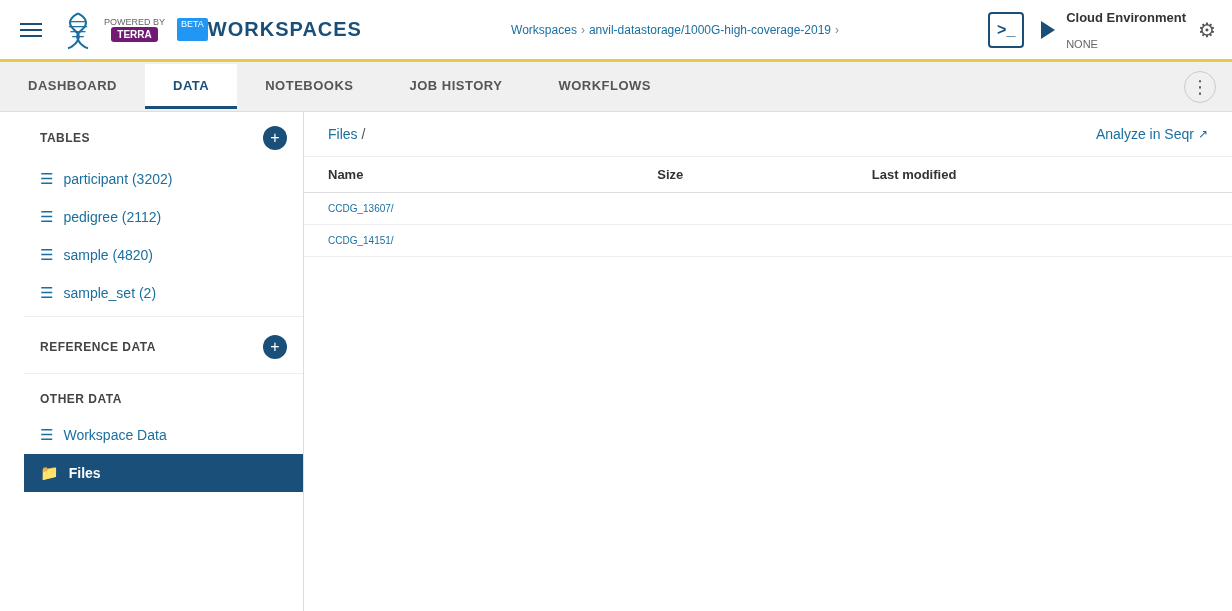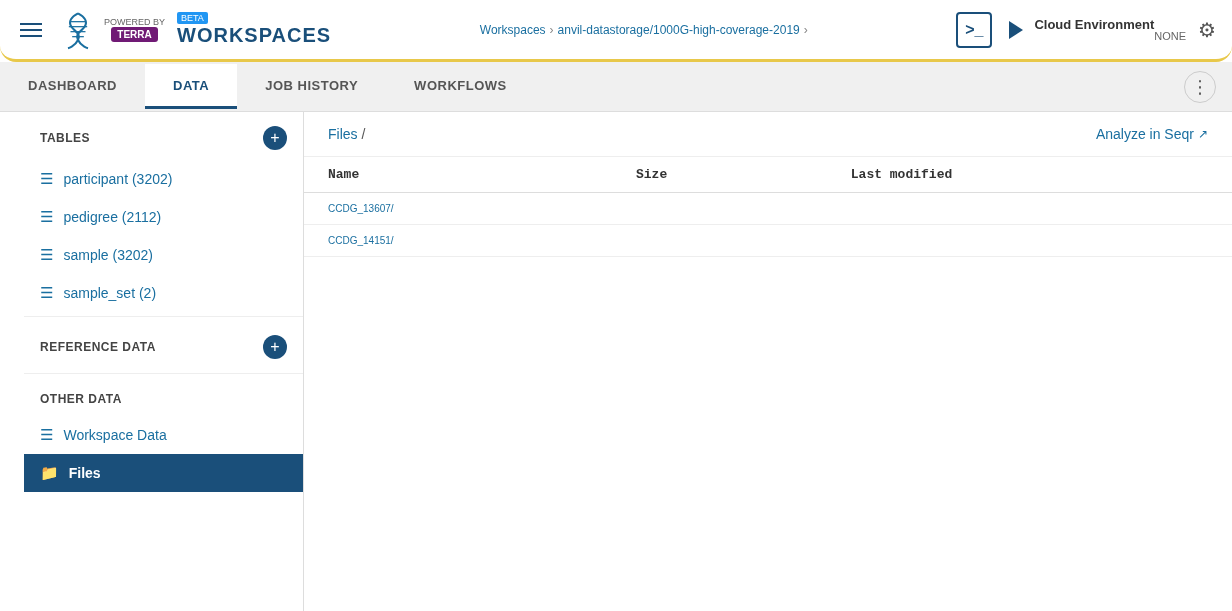--- a/index.html
+++ b/index.html
@@ -7,42 +7,41 @@
 
     
     .top-header {
       display: flex;
       align-items: center;
       height: 62px;
       background: #fff;
       border-bottom: 3px solid #e8c84a;
       padding: 0 16px;
       gap: 12px;
-      border-radius: 16px;
     }
     .hamburger-icon {
       display: flex; flex-direction: column; gap: 4px; cursor: pointer; padding: 4px;
     }
     .hamburger-icon span {
       display: block; width: 22px; height: 2px; background: #1a4f7a;
     }
     .logo-area {
       display: flex; align-items: center; gap: 6px;
     }
     .logo-dna {
       width: 40px; height: 40px;
     }
     .powered-by-terra {
       display: flex; flex-direction: column; align-items: center; font-size: 9px; color: #666;
     }
     .terra-badge {
       background: #701a75; color: #fff; font-weight: bold; font-size: 10px; padding: 2px 6px; border-radius: 3px;
     }
     .workspaces-title {
-      display: flex; flex-direction: column; text-align: center;
+      display: flex; flex-direction: row; text-align: center;
     }
     .beta-badge {
       background: #2196f3; color: #fff; font-size: 9px; padding: 1px 4px; border-radius: 2px; width: fit-content;
     }
     .workspaces-label {
       font-size: 20px; font-weight: bold; color: #1a4f7a; letter-spacing: 1px;
     }
     .breadcrumb-area {
       flex: 1; display: flex; flex-direction: column; align-items: center;
     }
@@ -63,21 +62,21 @@
       width: 36px; height: 36px; border: 2px solid #1a4f7a; border-radius: 4px;
       display: flex; align-items: center; justify-content: center;
       cursor: pointer; color: #1a4f7a; font-size: 16px; font-weight: bold;
     }
     .cloud-env {
       display: flex; align-items: center; gap: 6px; cursor: pointer;
     }
     .play-icon {
       width: 24px; height: 24px; color: #1a4f7a;
     }
-    .cloud-env-text { display: flex; flex-direction: row; }
+    .cloud-env-text { display: flex; flex-direction: column; }
     .cloud-env-label { font-size: 13px; font-weight: 600; color: #333; }
     .cloud-env-status { font-size: 11px; color: #666; margin-top: 13px; }
     .gear-icon { font-size: 20px; color: #555; cursor: pointer; }
 
     
     .nav-tabs {
       display: flex; align-items: center; height: 50px;
       border-bottom: 1px solid #ddd; background: #f0f0f0;
       padding: 2px 0;
     }
@@ -149,21 +148,21 @@
     }
     .external-icon { font-size: 12px; }
 
     .files-table {
       width: 100%; border-collapse: collapse;
     }
     .files-table thead tr {
       border-bottom: 1px solid #ddd;
     }
     .files-table th {
-      text-align: left; padding: 10px 24px; font-size: 13px; color: #333; font-weight: 600; font-family: Liberation Mono, monospace;
+      text-align: left; padding: 10px 24px; font-size: 13px; color: #333; font-weight: 600;
     }
     .files-table td {
       padding: 10px 24px; font-size: 10px; border-bottom: 1px solid #eee;
     }
     .file-link { color: #1a6fa0; text-decoration: none; }
   </style>
 </head>
 <body>
 
 <div class="top-header">
@@ -216,20 +215,21 @@
         <span class="cloud-env-status">NONE</span>
       </div>
     </div>
     <span class="gear-icon">⚙</span>
   </div>
 </div>
 
 <div class="nav-tabs">
   <div class="nav-tab">DASHBOARD</div>
   <div class="nav-tab active">DATA</div>
+  <div class="nav-tab">NOTEBOOKS</div>
   <div class="nav-tab">JOB HISTORY</div>
   <div class="nav-tab">WORKFLOWS</div>
   <div class="nav-tabs-spacer"></div>
   <div class="nav-more-btn">
     <span>⋮</span>
   </div>
 </div>
 
 <div class="main-layout">
 
@@ -242,21 +242,21 @@
     <div class="sidebar-item">
       <span class="sidebar-item-icon">☰</span>
       <span>participant (3202)</span>
     </div>
     <div class="sidebar-item">
       <span class="sidebar-item-icon">☰</span>
       <span>pedigree (2112)</span>
     </div>
     <div class="sidebar-item">
       <span class="sidebar-item-icon">☰</span>
-      <span>sample (3202)</span>
+      <span>sample (4820)</span>
     </div>
     <div class="sidebar-item">
       <span class="sidebar-item-icon">☰</span>
       <span>sample_set (2)</span>
     </div>
 
     <hr class="sidebar-divider">
 
     <div class="sidebar-section-header">
       <span class="sidebar-section-title">REFERENCE DATA</span>

